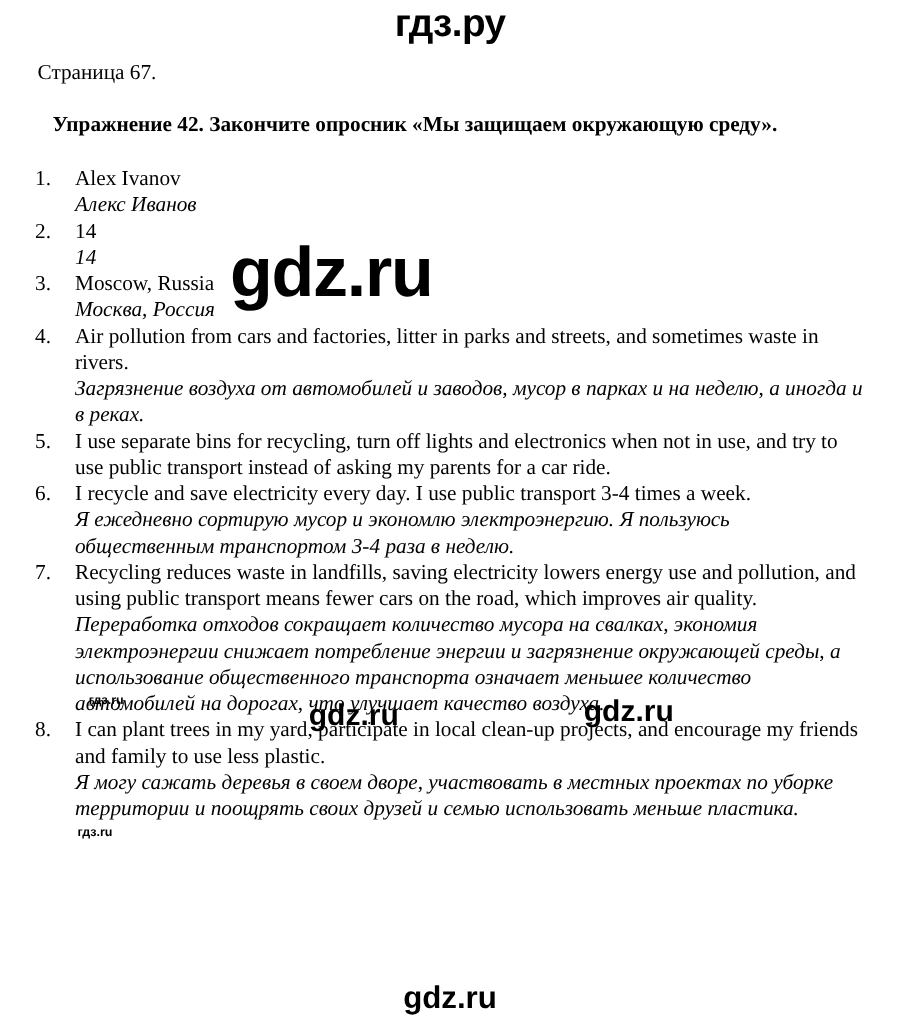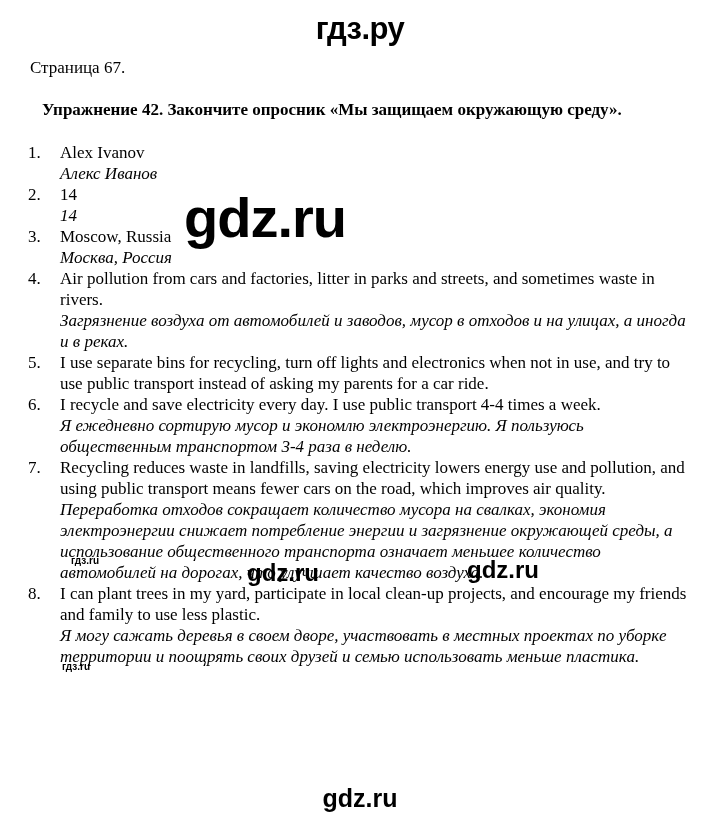--- a/index.html
+++ b/index.html
@@ -11,21 +11,21 @@
     position: relative;
     width: 720px;
     height: 819px;
     overflow: hidden;
     color: #000000;
     font-family: "Liberation Serif", serif;
     font-size: 17px;
     line-height: 21px;
   }
   .logo-header {
-    padding-top: 12px;
+    padding-top: 2px;
     text-align: center;
     font-family: "Liberation Sans", sans-serif;
     font-weight: bold;
     font-size: 31px;
     line-height: 34px;
     letter-spacing: -0.5px;
   }
   .page-label {
     margin: 11px 30px 4px 30px;
   }
@@ -102,33 +102,33 @@
     <span class="answer-num">3.</span>
     <div class="answer-body">
       <div class="en">Moscow, Russia</div>
       <div class="ru">Москва, Россия</div>
     </div>
   </li>
   <li class="answer-item">
     <span class="answer-num">4.</span>
     <div class="answer-body">
       <div class="en">Air pollution from cars and factories, litter in parks and streets, and sometimes waste in rivers.</div>
-      <div class="ru">Загрязнение воздуха от автомобилей и заводов, мусор в отходов и на улицах, а иногда и в реках.</div>
+      <div class="ru">Загрязнение воздуха от автомобилей и заводов, мусор в парках и на неделю, а иногда и в реках.</div>
     </div>
   </li>
   <li class="answer-item">
     <span class="answer-num">5.</span>
     <div class="answer-body">
       <div class="en">I use separate bins for recycling, turn off lights and electronics when not in use, and try to use public transport instead of asking my parents for a car ride.</div>
     </div>
   </li>
   <li class="answer-item">
     <span class="answer-num">6.</span>
     <div class="answer-body">
-      <div class="en">I recycle and save electricity every day. I use public transport 4-4 times a week.</div>
+      <div class="en">I recycle and save electricity every day. I use public transport 3-4 times a week.</div>
       <div class="ru">Я ежедневно сортирую мусор и экономлю электроэнергию. Я пользуюсь общественным транспортом 3-4 раза в неделю.</div>
     </div>
   </li>
   <li class="answer-item">
     <span class="answer-num">7.</span>
     <div class="answer-body">
       <div class="en">Recycling reduces waste in landfills, saving electricity lowers energy use and pollution, and using public transport means fewer cars on the road, which improves air quality.</div>
       <div class="ru">Переработка отходов сокращает количество мусора на свалках, экономия электроэнергии снижает потребление энергии и загрязнение окружающей среды, а использование общественного транспорта означает меньшее количество автомобилей на дорогах, что улучшает качество воздуха.</div>
     </div>
   </li>

